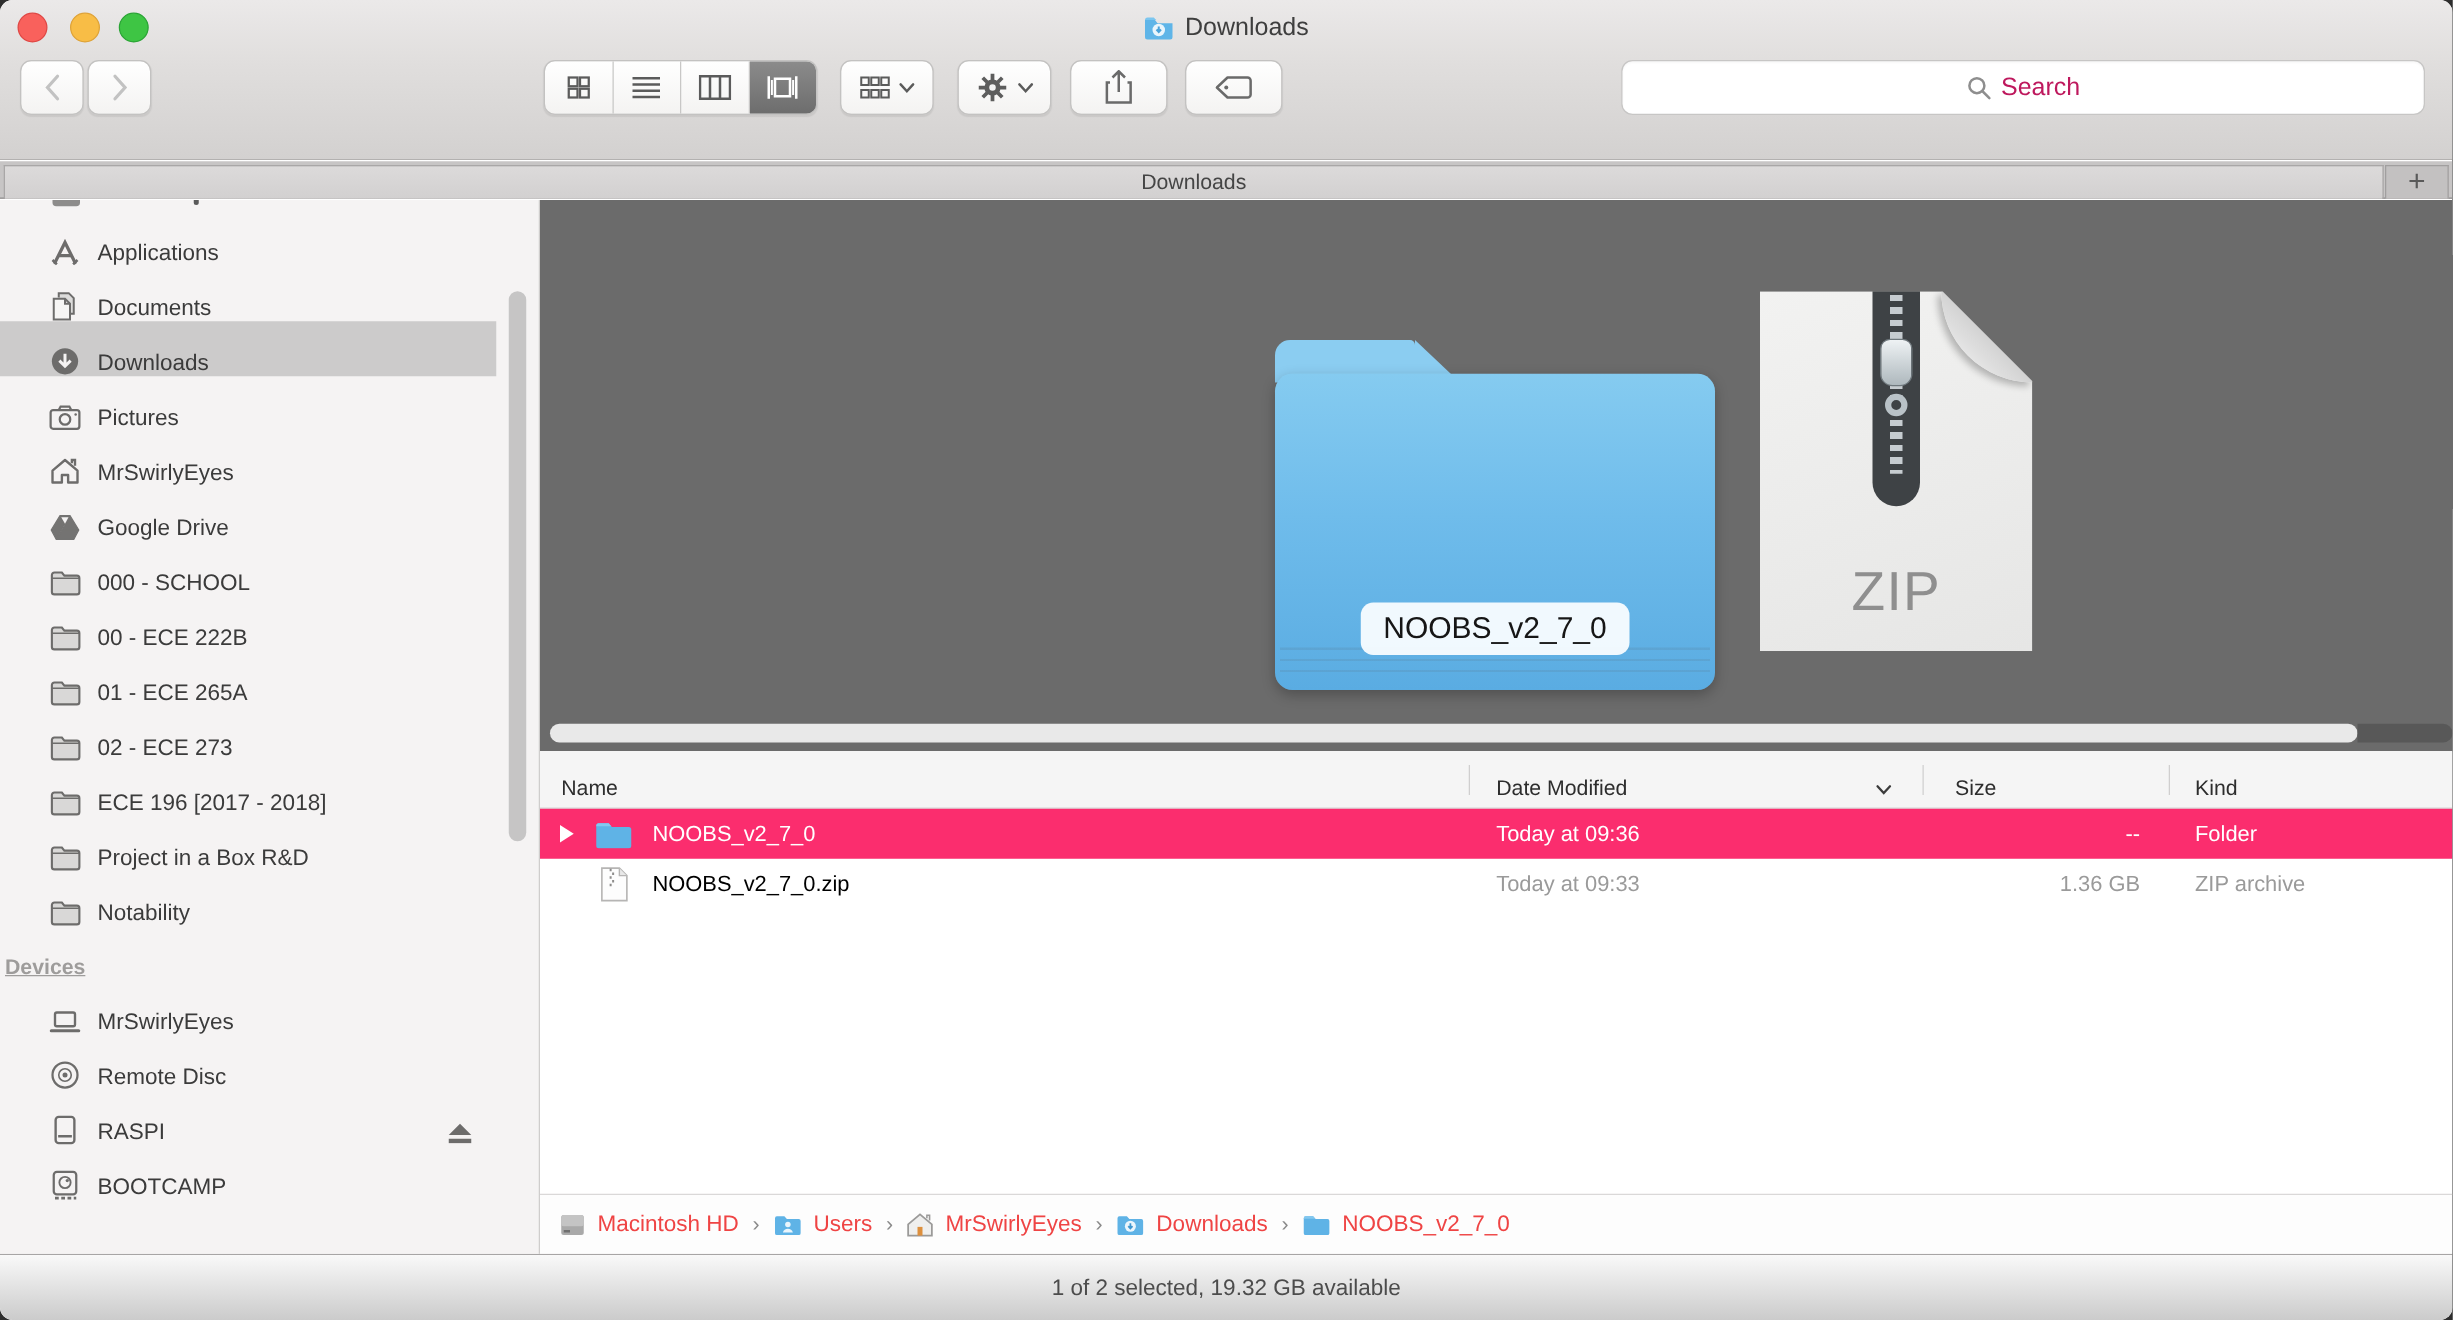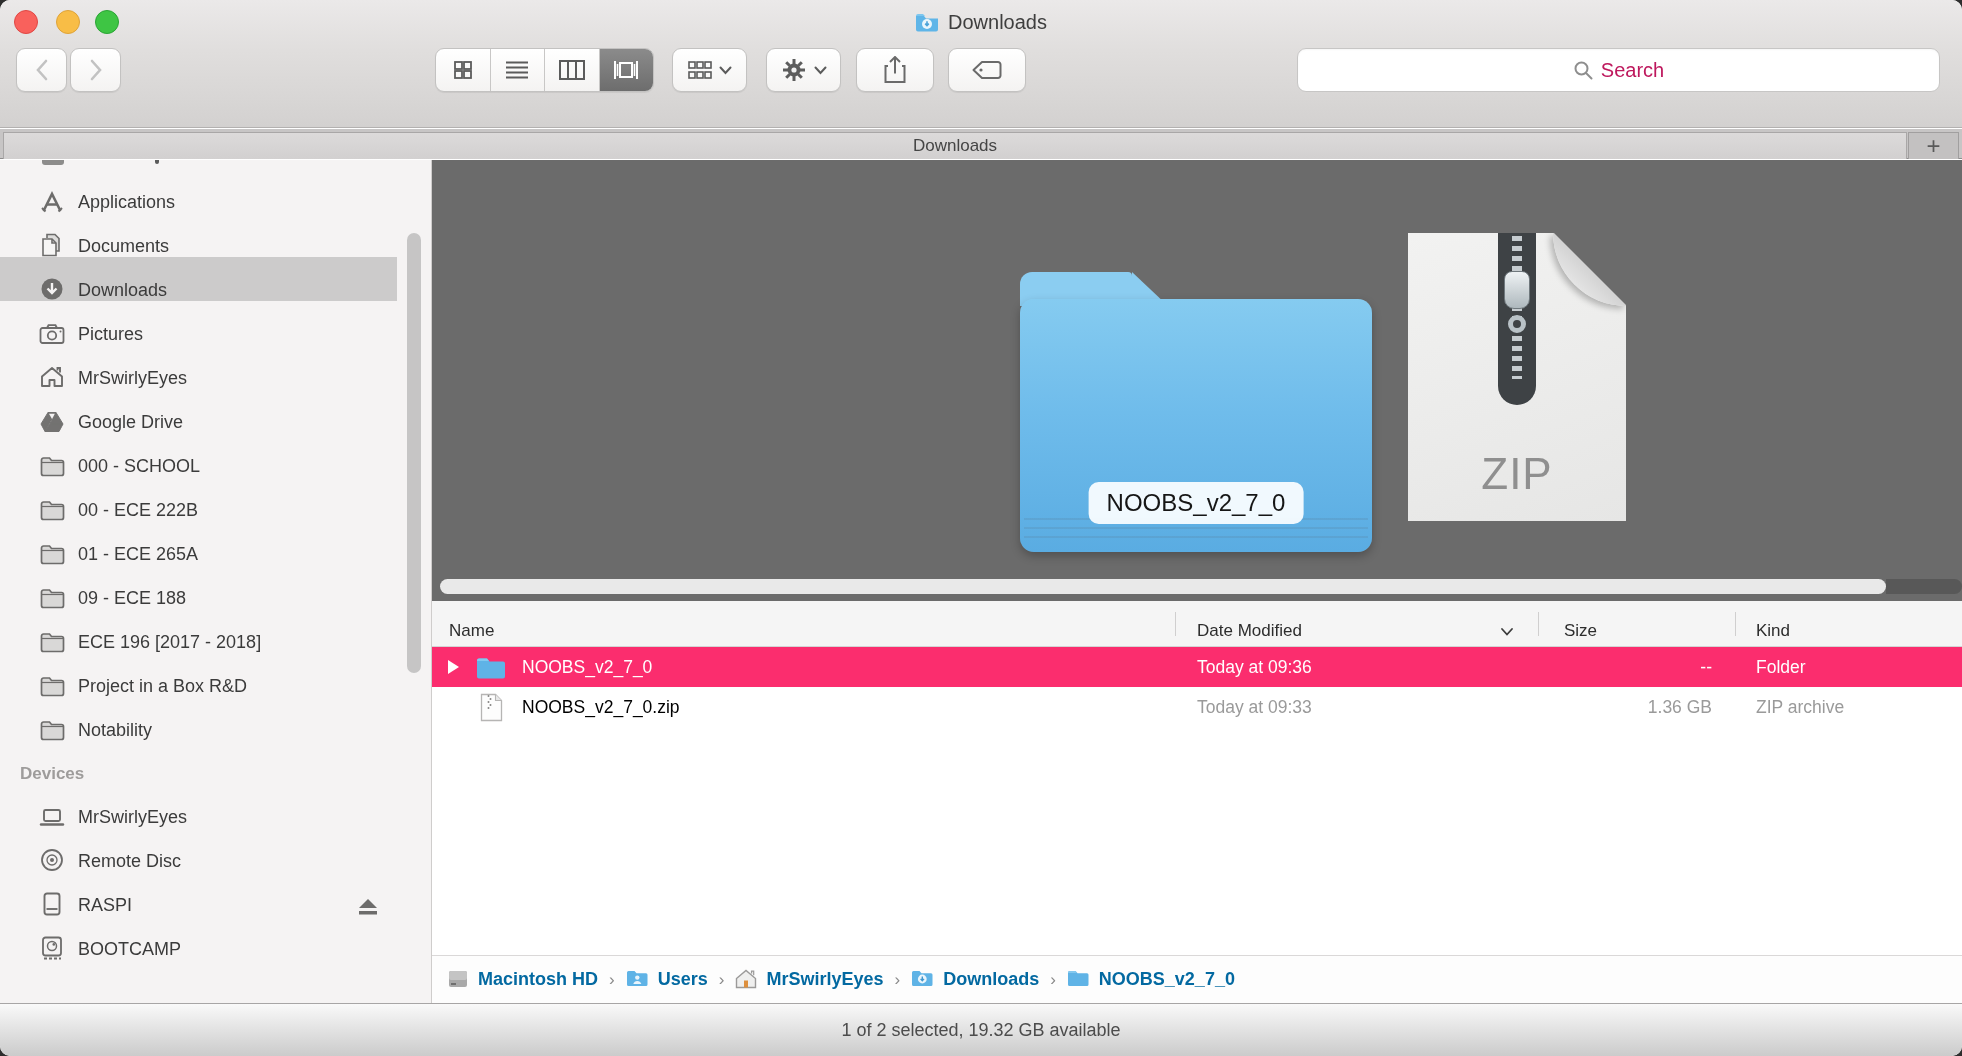--- a/index.html
+++ b/index.html
@@ -61,22 +61,22 @@
   
   .sidebar { position:absolute; left:0; top:160px; width:432px; height:843px;
              background:#f5f3f3; border-right:1px solid #cfcdcc; overflow:hidden; }
   .frag-a { position:absolute; left:42px; top:0; width:22px; height:5px; background:#8d8c8b; border-radius:0 0 3px 3px; }
   .frag-b { position:absolute; left:155px; top:0; width:4px; height:4px; background:#5a5a5a; border-radius:0 0 2px 2px; }
   .side-list { padding-top:9px; }
   .side-row { height:44px; display:flex; align-items:flex-end; padding-left:38px; }
   .side-row .ic { width:28px; display:flex; justify-content:center; }
   .side-row .lb { margin-left:12px; font-size:18px; color:#3b3b3b; white-space:nowrap; }
   .side-row.selected { background:#cccbcb; width:397px; }
-  .side-head { height:30px; margin-top:13px; display:flex; align-items:flex-end; padding-left:20px;
-               font-size:17px; font-weight:700; color:#9e9c9b; }
+  .side-head { height:30px; margin-top:13px; display:flex; align-items:flex-end; padding-left:4px;
+               font-size:17px; font-weight:700; color:#9e9c9b;text-decoration:underline; }
   .eject { margin-left:auto; margin-right:52px; }
   .side-scroll { position:absolute; left:407px; top:73px; width:14px; height:440px;
                  background:#c6c5c5; border-radius:7px; }
 
   
   .coverflow { position:absolute; left:432px; top:160px; width:1530px; height:441px; background:#6b6b6b; }
 
   .cf-folder { position:absolute; left:588px; top:112px; width:352px; height:280px; }
   .cf-folder .tab-r { position:absolute; left:0; top:0; width:112px; height:34px; background:#8bcdf1; border-radius:12px 4px 0 0; }
   .cf-folder .tab-s { position:absolute; left:112px; top:0; width:0; height:0;
@@ -124,21 +124,21 @@
   .lrow .cell { position:absolute; top:0; height:40px; display:flex; align-items:center; }
   .lrow.selected { background:#fb2d6e; color:#ffffff; }
   .lrow.plain .name { color:#000; }
   .lrow.plain .dim { color:#9a9a9a; }
   .size-cell { justify-content:flex-end; }
   .tri { width:0; height:0; border-left:11px solid #fff; border-top:7px solid transparent; border-bottom:7px solid transparent; }
 
   
   .pathbar { position:absolute; left:432px; top:955px; width:1530px; height:48px; background:#fdfdfd;
              border-top:1px solid #dad8d8; display:flex; align-items:center; padding-left:15px; }
-  .crumb { display:flex; gap:9px; font-size:18px; color:#0369a1;font-weight:bold; }
+  .crumb { display:flex; align-items:center; gap:9px; font-size:18px; color:#ef4444; }
   .psep { padding:0 11px; color:#8a8a8a; font-size:17px; }
 
   
   .statusbar { position:absolute; left:0; top:1003px; width:1962px; height:53px;
                background:linear-gradient(180deg,#f9f9f9,#cbcbcb); border-top:1px solid #a7a5a5;
                display:flex; align-items:center; justify-content:center;
                font-size:18px; color:#4c4c4c; border-radius:0 0 10px 10px; }
 
   svg { display:block; }
 </style>
@@ -357,21 +357,21 @@
         </span>
         <span class="lb">01 - ECE 265A</span>
       </div>
       <div class="side-row">
         <span class="ic">
           <svg width="25" height="21" viewBox="0 0 25 21">
               <path d="M1.5 4 a2 2 0 0 1 2 -2 h6 l2 2.5 h10 a2 2 0 0 1 2 2 v11 a2 2 0 0 1 -2 2 h-18 a2 2 0 0 1 -2 -2 Z" fill="#d9d8d7" stroke="#6d6c6b" stroke-width="1.7"></path>
               <path d="M1.5 6.5 h22" stroke="#6d6c6b" stroke-width="1.2"></path>
             </svg>
         </span>
-        <span class="lb">09 - ECE 188</span>
+        <span class="lb">02 - ECE 273</span>
       </div>
       <div class="side-row">
         <span class="ic">
           <svg width="25" height="21" viewBox="0 0 25 21">
               <path d="M1.5 4 a2 2 0 0 1 2 -2 h6 l2 2.5 h10 a2 2 0 0 1 2 2 v11 a2 2 0 0 1 -2 2 h-18 a2 2 0 0 1 -2 -2 Z" fill="#d9d8d7" stroke="#6d6c6b" stroke-width="1.7"></path>
               <path d="M1.5 6.5 h22" stroke="#6d6c6b" stroke-width="1.2"></path>
             </svg>
         </span>
         <span class="lb">ECE 196 [2017 - 2018]</span>
       </div>

